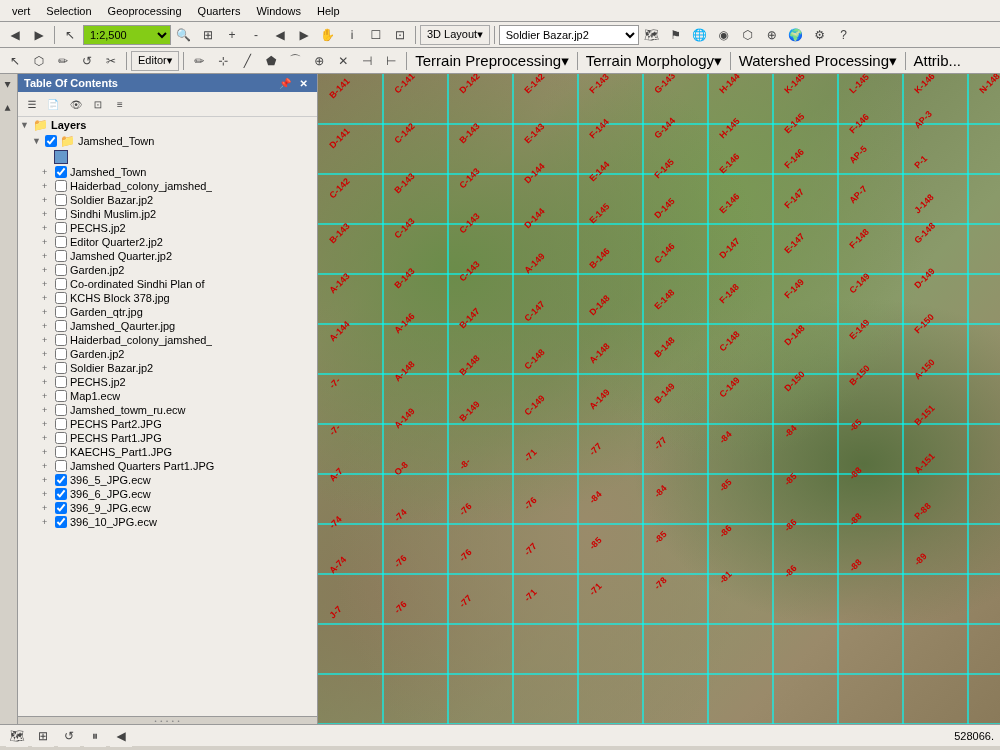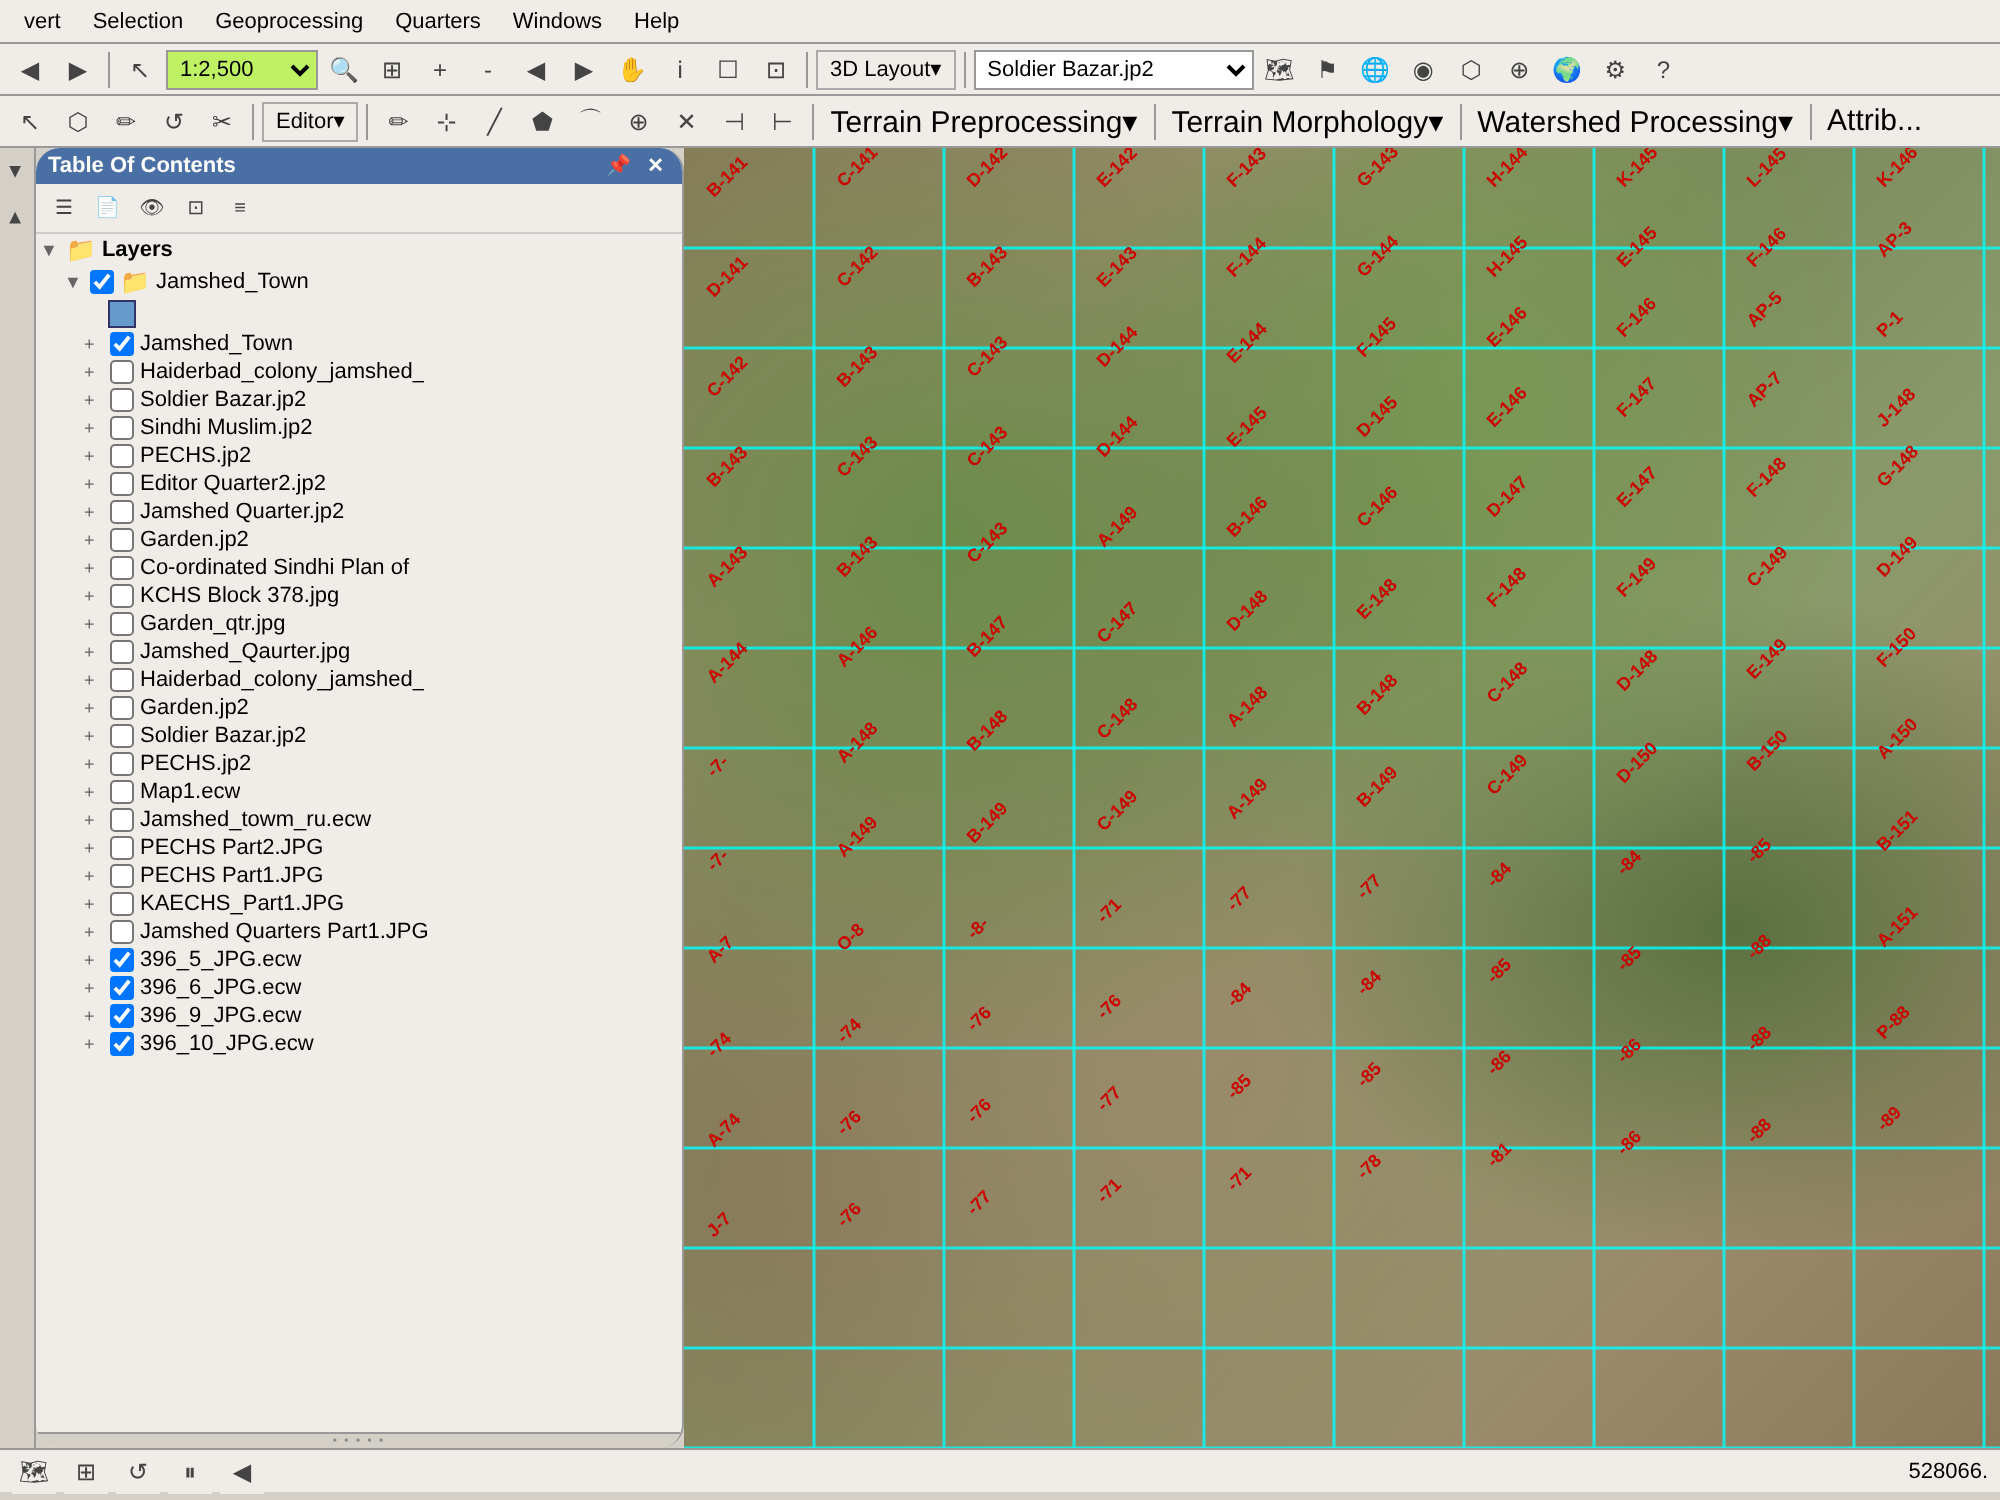--- a/index.html
+++ b/index.html
@@ -33,22 +33,22 @@
     }
     .toolbar-btn {
       width: 22px; height: 22px;
       background: #f0ede8;
       border: 1px solid transparent;
       display: flex; align-items: center; justify-content: center;
       cursor: pointer; font-size: 12px; color: #444;
     }
     .toolbar-separator { width: 1px; height: 18px; background: #999; margin: 0 2px; }
     .scale-select {
-      height: 20px; font-size: 11px; background: #bef264;
-      border: 1px solid #999; padding: 0 2px; width: 76px;
+      height: 20px; font-size: 11px; background: #84cc16;
+      border: 1px solid #999; padding: 0 2px; width: 88px;
     }
     .toolbar-combo {
       height: 20px; font-size: 11px; background: white;
       border: 1px solid #999; padding: 0 2px; min-width: 140px;
     }
     .toolbar-label {
       font-size: 15px; padding: 0 4px; color: #000;
     }
     .dropdown-btn {
       height: 20px; font-size: 11px; background: #f0ede8;
@@ -57,27 +57,26 @@
     }
 
     
     .main-layout {
       display: flex;
       height: calc(750px - 22px - 26px - 26px - 26px);
     }
 
     
     .left-panel {
-      width: 324px;
+      width: 300px;
       background: #f0ede8;
       border-right: 1px solid #999;
       display: flex;
       flex-direction: column;
       overflow: hidden;
-      border-radius: 12px;
     }
     .toc-header {
       background: #4a6fa5;
       color: white;
       padding: 3px 6px;
       display: flex;
       align-items: center;
       justify-content: space-between;
       font-size: 11px;
       font-weight: bold;

